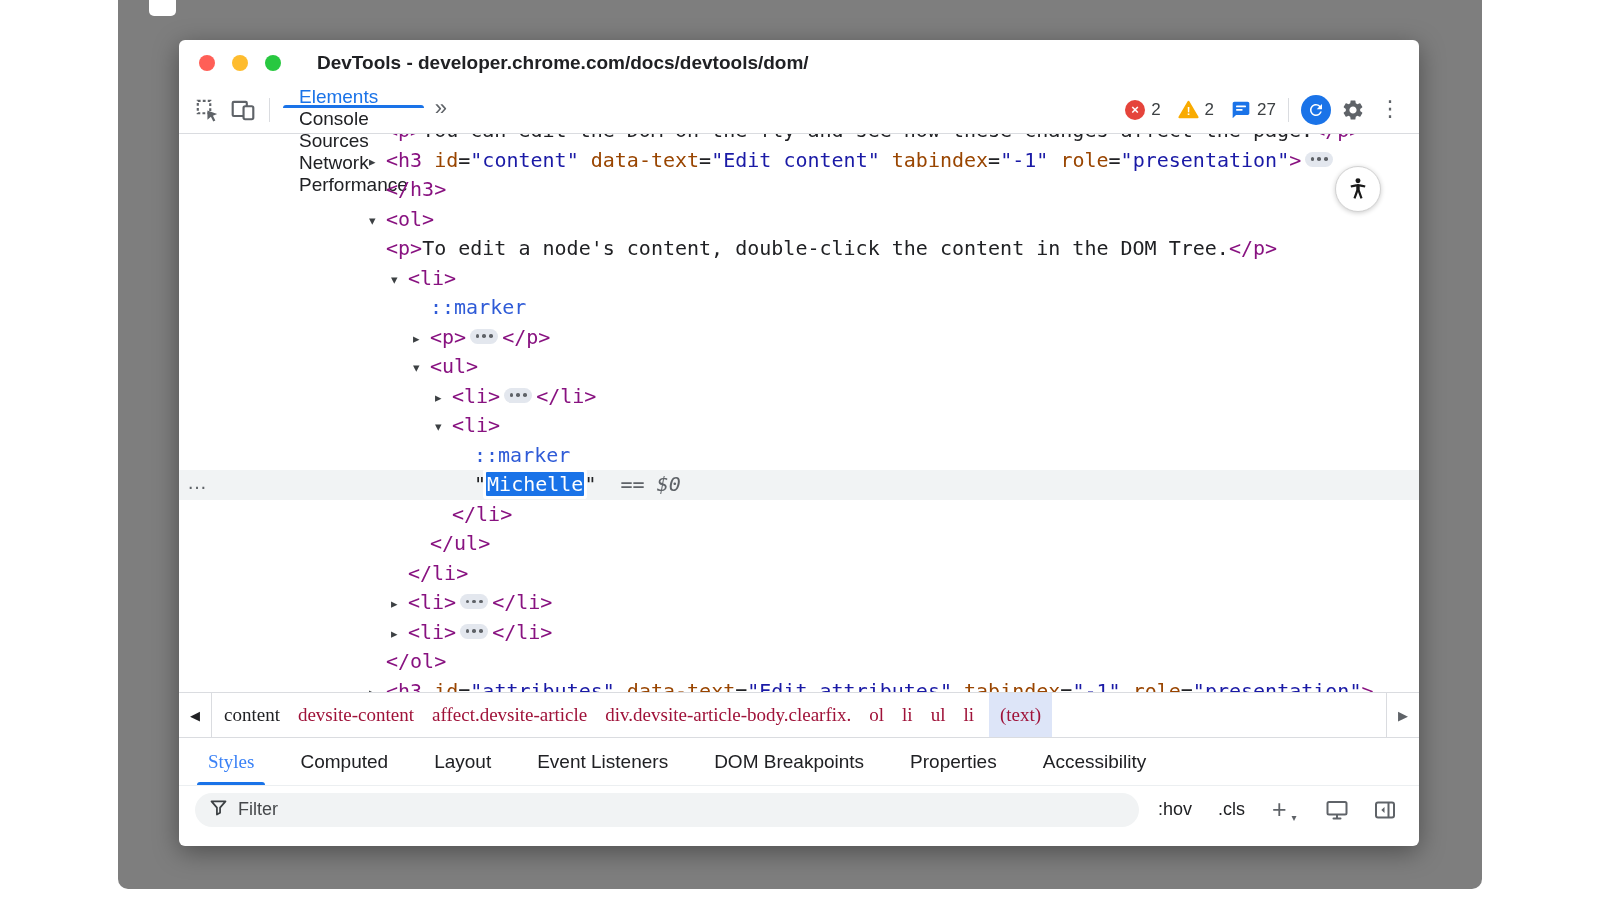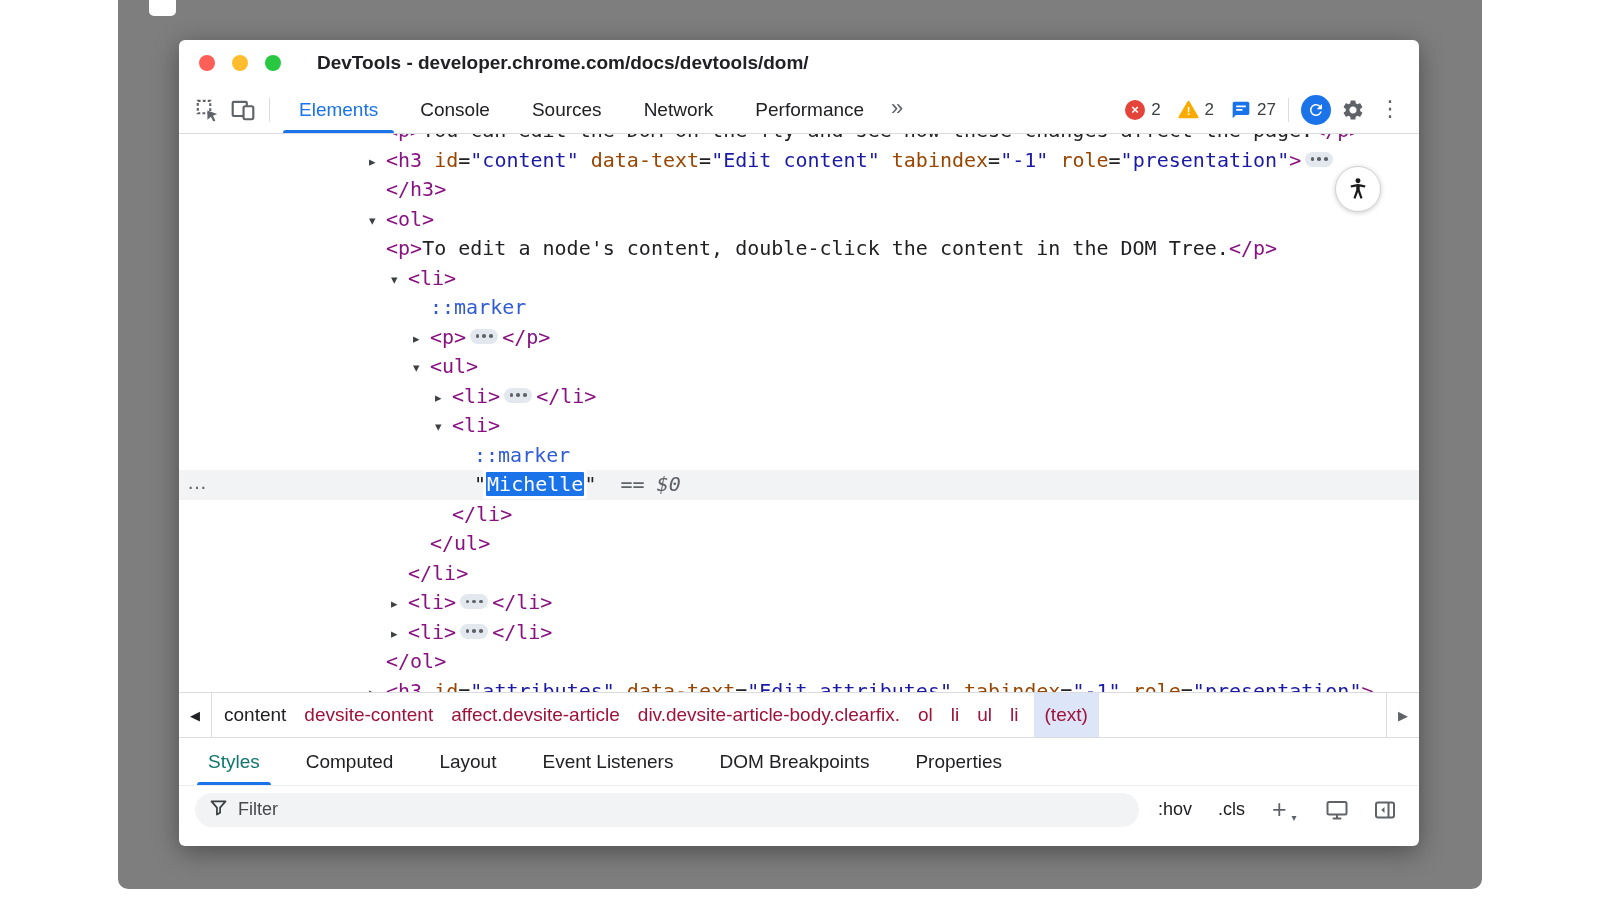--- a/index.html
+++ b/index.html
@@ -17,21 +17,21 @@
   .light { width:16px; height:16px; border-radius:50%; margin-right:17px; flex:none; }
   .light.red { background:#ff5f57; }
   .light.yellow { background:#febc2e; }
   .light.green { background:#28c840; }
   .win-title { margin-left:19px; font-size:19px; font-weight:bold; color:#202124; white-space:nowrap; }
 
   
   .toolbar { height:48px; display:flex; align-items:center; border-bottom:1px solid #dadce0; padding:0 14px 0 10px; }
   .icon-btn { background:none; border:none; width:36px; height:34px; display:flex; align-items:center; justify-content:center; flex:none; }
   .vsep { width:1px; height:24px; background:#dadce0; margin:0 8px; flex:none; }
-  .tabs-row { display:flex; height:100%; align-items:stretch; }
+  .tabs-row { display:flex; height:100%; align-items:stretch;flex-direction:column; }
   .top-tab { display:flex; align-items:center; padding:0 21px; font-size:19px; color:#202124; position:relative; white-space:nowrap; }
   .top-tab.active { color:#1a73e8; }
   .top-tab.active::after { content:""; position:absolute; left:5px; right:5px; bottom:0; height:3px; background:#1a73e8; border-radius:3px 3px 0 0; }
   .more-tabs { background:none; border:none; font-size:22px; color:#5f6368; padding:0 10px 4px 6px; }
   .status-group { display:flex; align-items:center; gap:17px; margin-left:auto; padding-right:4px; }
   .badge { display:flex; align-items:center; gap:6px; font-size:17px; color:#3c4043; }
   .badge-count { font-size:17px; color:#3c4043; }
   .err-circle { width:20px; height:20px; border-radius:50%; background:#e5443b; color:#fff; display:flex; align-items:center; justify-content:center; font-size:13px; font-weight:bold; line-height:1; }
   .warn-tri { position:relative; width:21px; height:19px; display:inline-block; }
   .warn-tri svg { display:block; }
@@ -60,28 +60,28 @@
   .a11y-btn { position:absolute; left:1156px; top:126px; width:46px; height:46px; border-radius:50%;
     background:#fff; border:1px solid #d2d2d2; box-shadow:0 1px 5px rgba(0,0,0,.2);
     display:flex; align-items:center; justify-content:center; z-index:5; }
 
   
   .crumb-bar { height:46px; border-top:1px solid #dadce0; border-bottom:1px solid #dadce0; display:flex; align-items:stretch; font-size:19px; }
   .crumb-nav { width:33px; flex:none; display:flex; align-items:center; justify-content:center; font-size:13px; color:#202124; background:#fff; }
   .crumb-nav.left { border-right:1px solid #dadce0; }
   .crumb-nav.right { border-left:1px solid #dadce0; color:#5f6368; margin-left:auto; }
   .crumb-track { display:flex; align-items:center; overflow:hidden; flex:1; }
-  .crumb { margin:0 9px; color:#9f1239; white-space:nowrap; }
+  .crumb { margin:0 9px; color:#9f1239; white-space:nowrap;font-family:Liberation Serif, serif; }
   .crumb.dark { color:#202124; margin-left:12px; }
   .crumb.selected { background:#dde5f8; padding:17px 11px; border-radius:2px; margin:0 6px; }
 
   
   .pane-tabs { height:48px; display:flex; align-items:stretch; padding-left:6px; border-bottom:1px solid #eceff1; }
   .pane-tab { display:flex; align-items:center; padding:0 23px; font-size:19px; color:#202124; position:relative; white-space:nowrap; }
-  .pane-tab.active { color:#0f766e; }
+  .pane-tab.active { color:#3b82f6;font-family:Liberation Serif, serif; }
   .pane-tab.active::after { content:""; position:absolute; left:12px; right:12px; bottom:0; height:3px; background:#1a73e8; border-radius:3px 3px 0 0; }
 
   
   .filter-bar { height:47px; display:flex; align-items:center; padding:0 16px; gap:12px; }
   .filter-box { width:944px; height:34px; flex:none; border-radius:17px; background:#f1f3f4; display:flex; align-items:center; padding:0 13px; gap:9px; }
   .filter-input { border:none; background:transparent; outline:none; font-size:18px; color:#3c4043; width:100%; font-family:"Liberation Sans",sans-serif; }
   .filter-input::placeholder { color:#46484b; opacity:1; }
   .style-toggle { font-size:18px; color:#202124; padding:0 7px; }
   .plus-btn { position:relative; font-size:25px; color:#5f6368; padding:0 10px 0 8px; line-height:1; }
   .plus-caret { position:absolute; font-size:10px; right:0; bottom:-1px; color:#5f6368; }
@@ -213,20 +213,21 @@
       <div class="crumb-nav right">▶</div>
     </div>
 
     <div class="pane-tabs" id="bottom-tabs">
         <div class="pane-tab active">Styles</div>
         <div class="pane-tab">Computed</div>
         <div class="pane-tab">Layout</div>
         <div class="pane-tab">Event Listeners</div>
         <div class="pane-tab">DOM Breakpoints</div>
         <div class="pane-tab">Properties</div>
+        <div class="pane-tab">Accessibility</div>
       </div>
 
     <div class="filter-bar">
       <div class="filter-box">
         <span class="funnel">
           <svg width="21" height="21" viewBox="0 0 24 24" aria-hidden="true">
             <path d="M4 5h16l-6.2 7.2V18l-3.6 2v-7.8L4 5z" fill="none" stroke="#3c4043" stroke-width="2" stroke-linejoin="round"></path>
           </svg>
         </span>
         <input class="filter-input" placeholder="Filter" style="">

